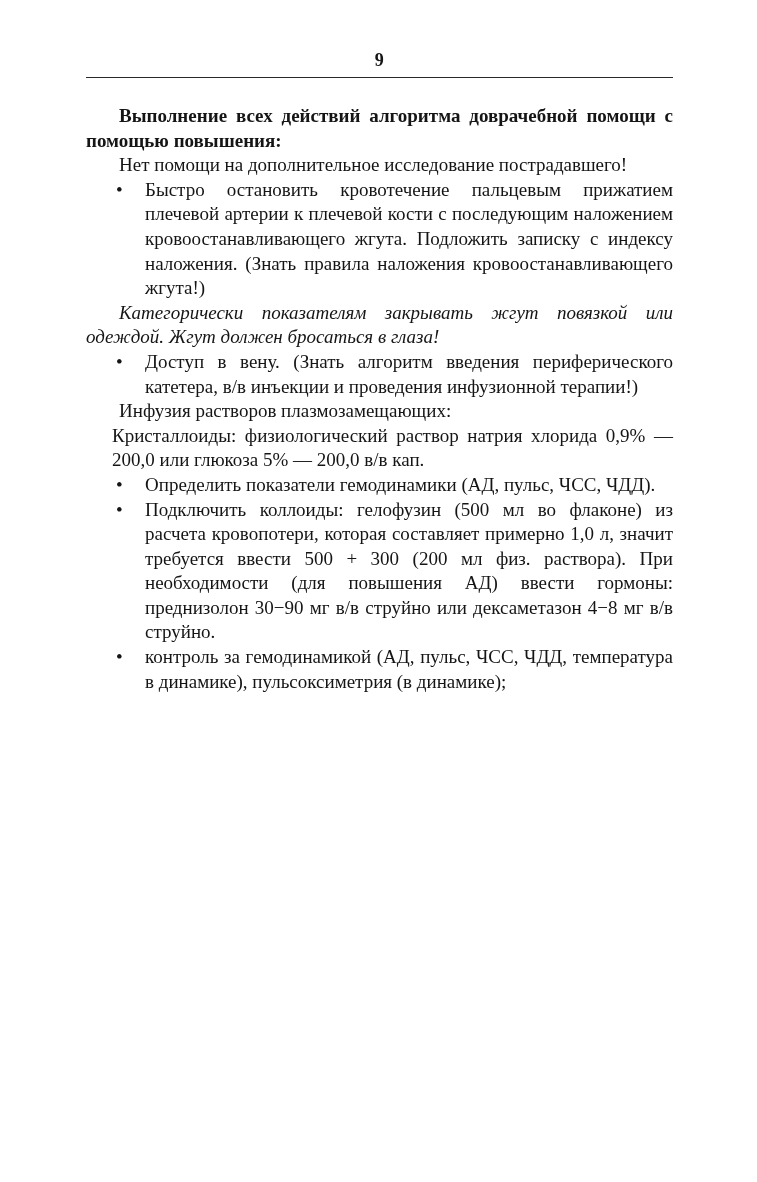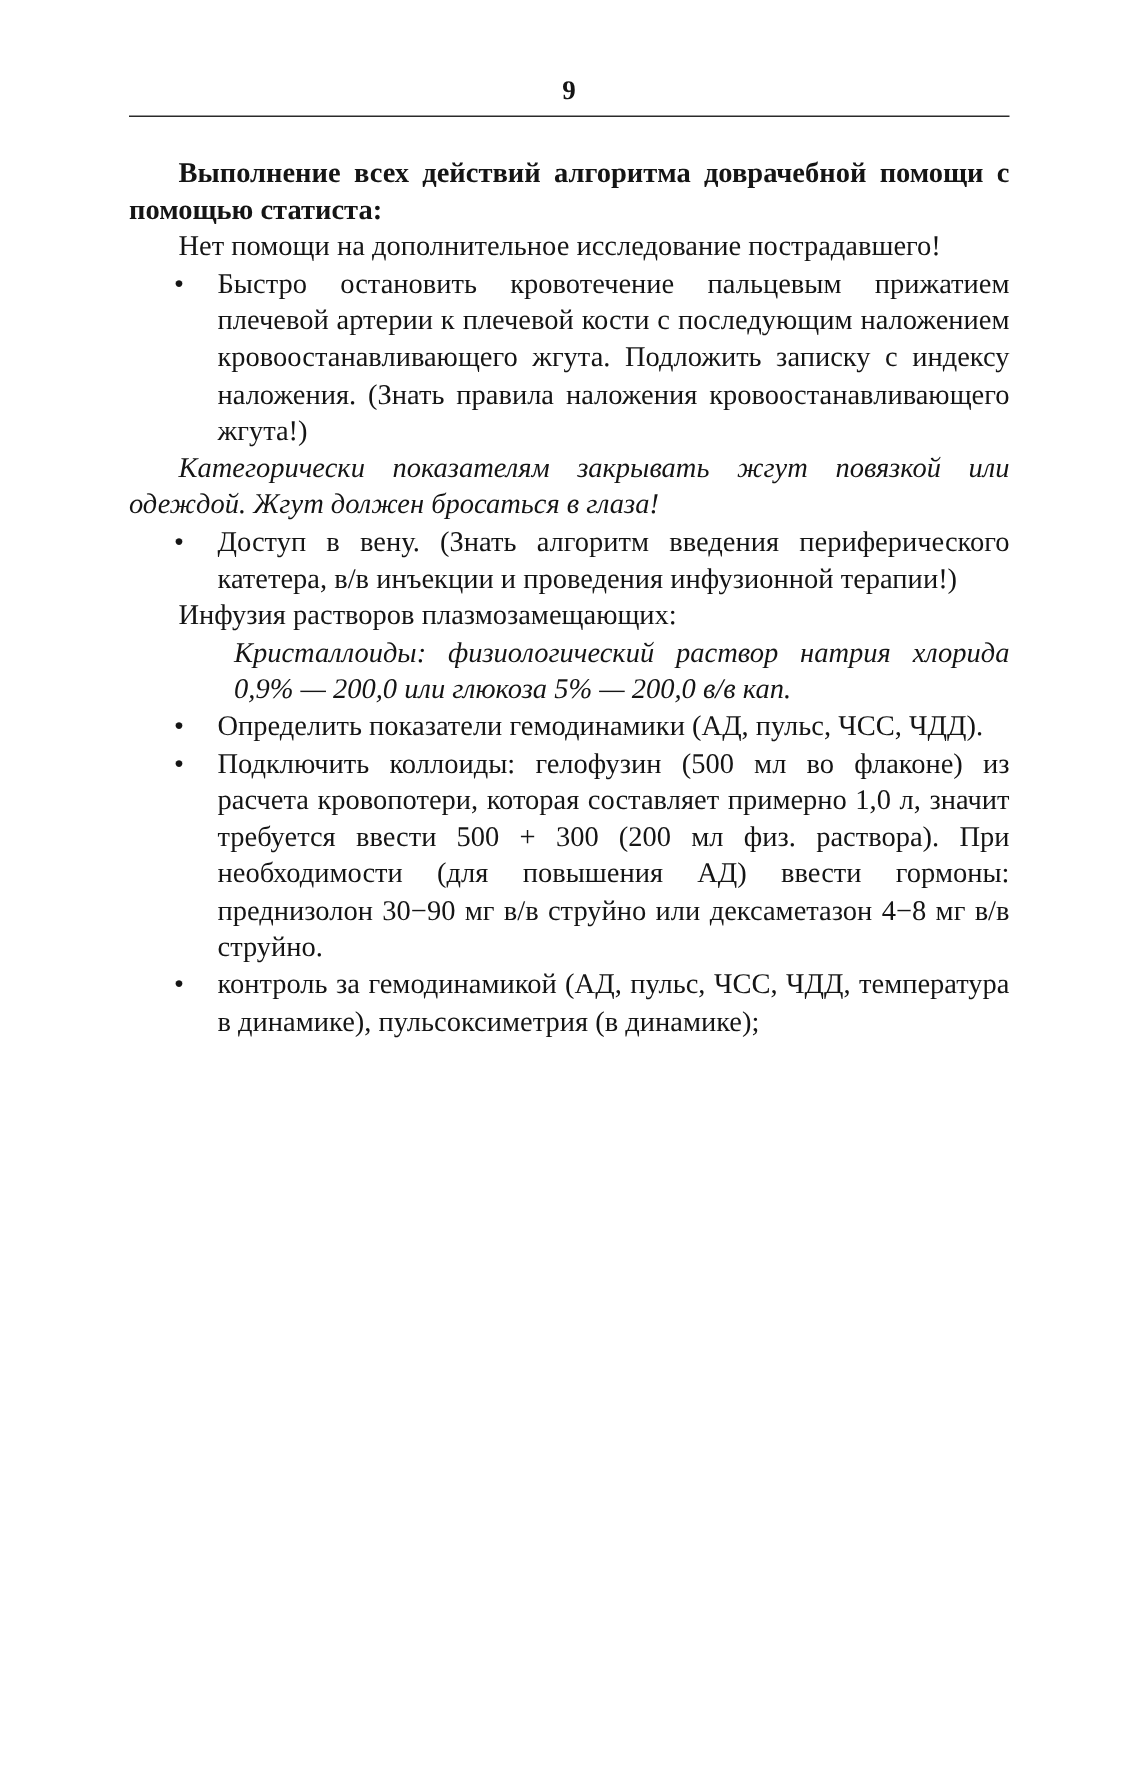--- a/index.html
+++ b/index.html
@@ -46,22 +46,21 @@
   .p-bold {
     font-weight: bold;
   }
   .p-italic {
     font-style: italic;
   }
   .p-inset-1 {
     margin-left: 33px;
   }
   .p-inset-2 {
-    margin-left: 70px;
-    font-style: italic;
+    margin-left: 26px;
   }
   .bullet-item {
     position: relative;
     margin-left: 59px;
   }
   .bullet-marker {
     position: absolute;
     left: -29px;
     top: 0;
     font-size: 19px;
@@ -75,21 +74,21 @@
 
   <div>
     <div class="page-number">9</div>
     <hr class="header-rule">
   </div>
 
   <div class="body-text">
 
 
 
-    <p class="p-indent p-bold">Выполнение всех действий алгоритма доврачебной помощи с помощью статиста:</p>
+    <p class="p-indent p-bold">Выполнение всех действий алгоритма доврачебной помощи с помощью повышения:</p>
 
     <p class="p-indent">Нет помощи на дополнительное исследование пострадавшего!</p>
 
     <div class="bullet-item">
       <span class="bullet-marker">•</span>
       <p>Быстро остановить кровотечение пальцевым прижатием плечевой артерии к плечевой кости с последующим наложением кровоостанавливающего жгута. Подложить записку с индексу наложения. (Знать правила наложения кровоостанавливающего жгута!)</p>
     </div>
 
     <p class="p-indent p-italic">Категорически показателям закрывать жгут повязкой или одеждой. Жгут должен бросаться в глаза!</p>
 

